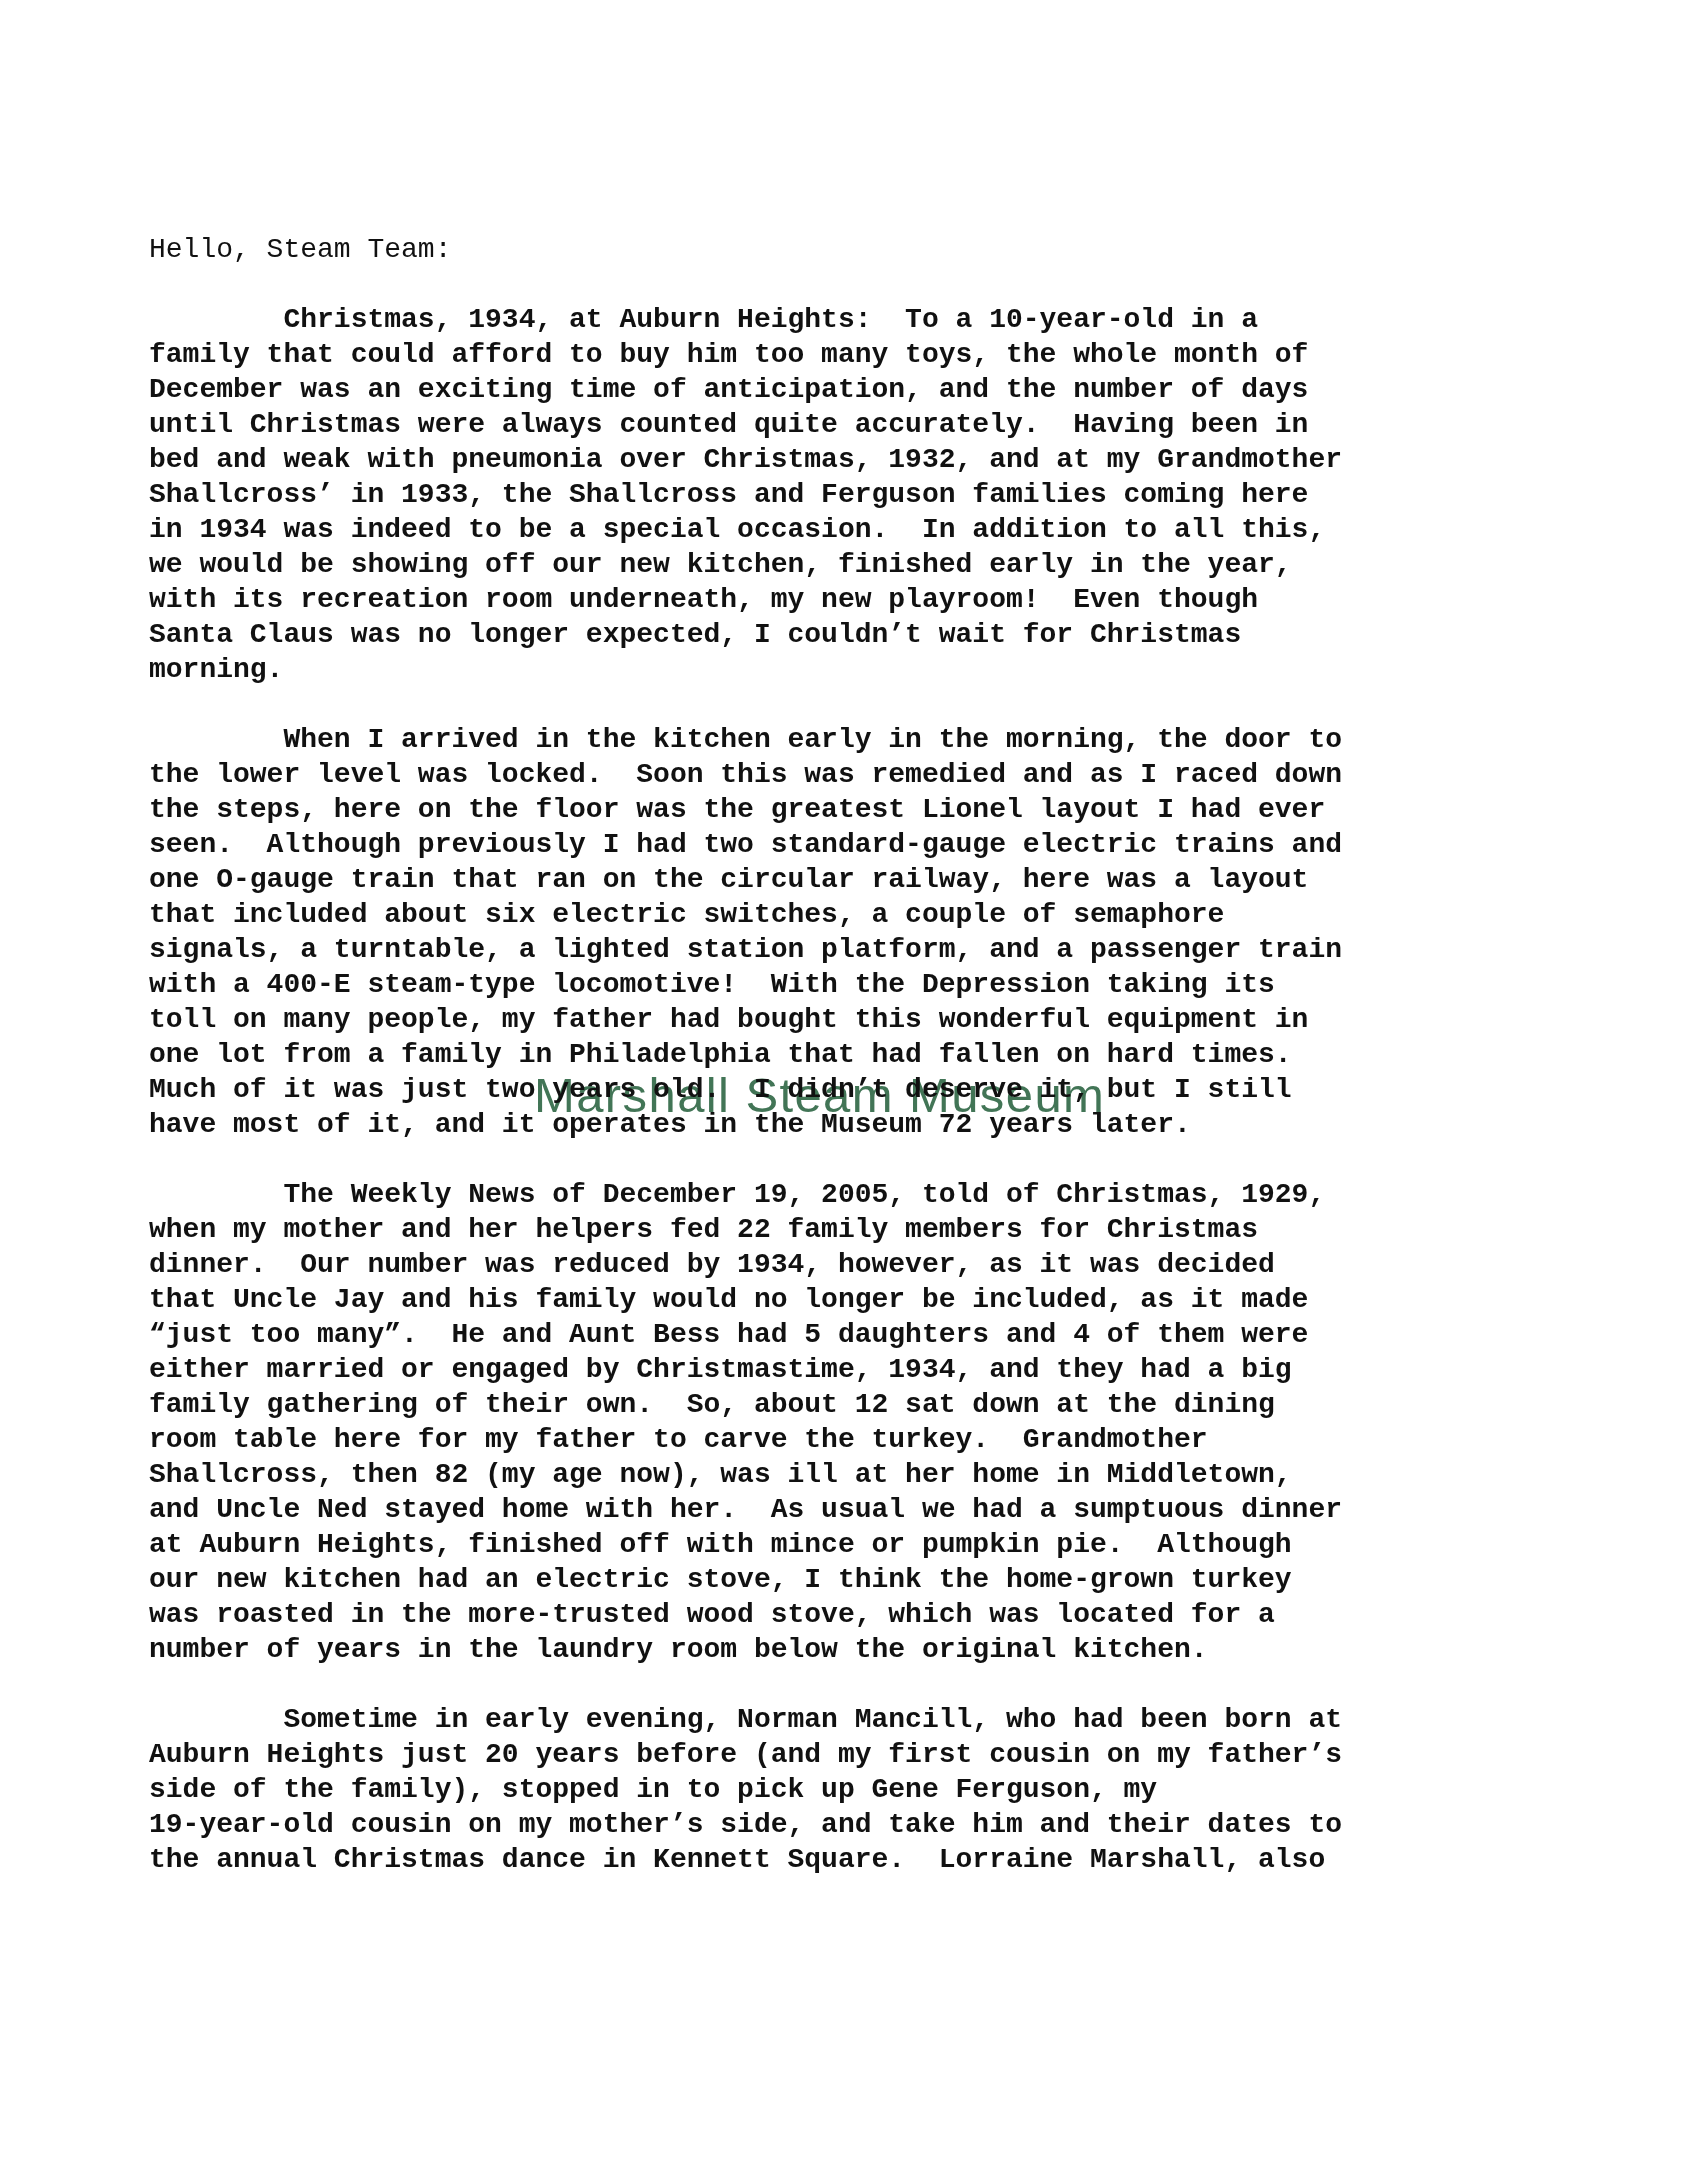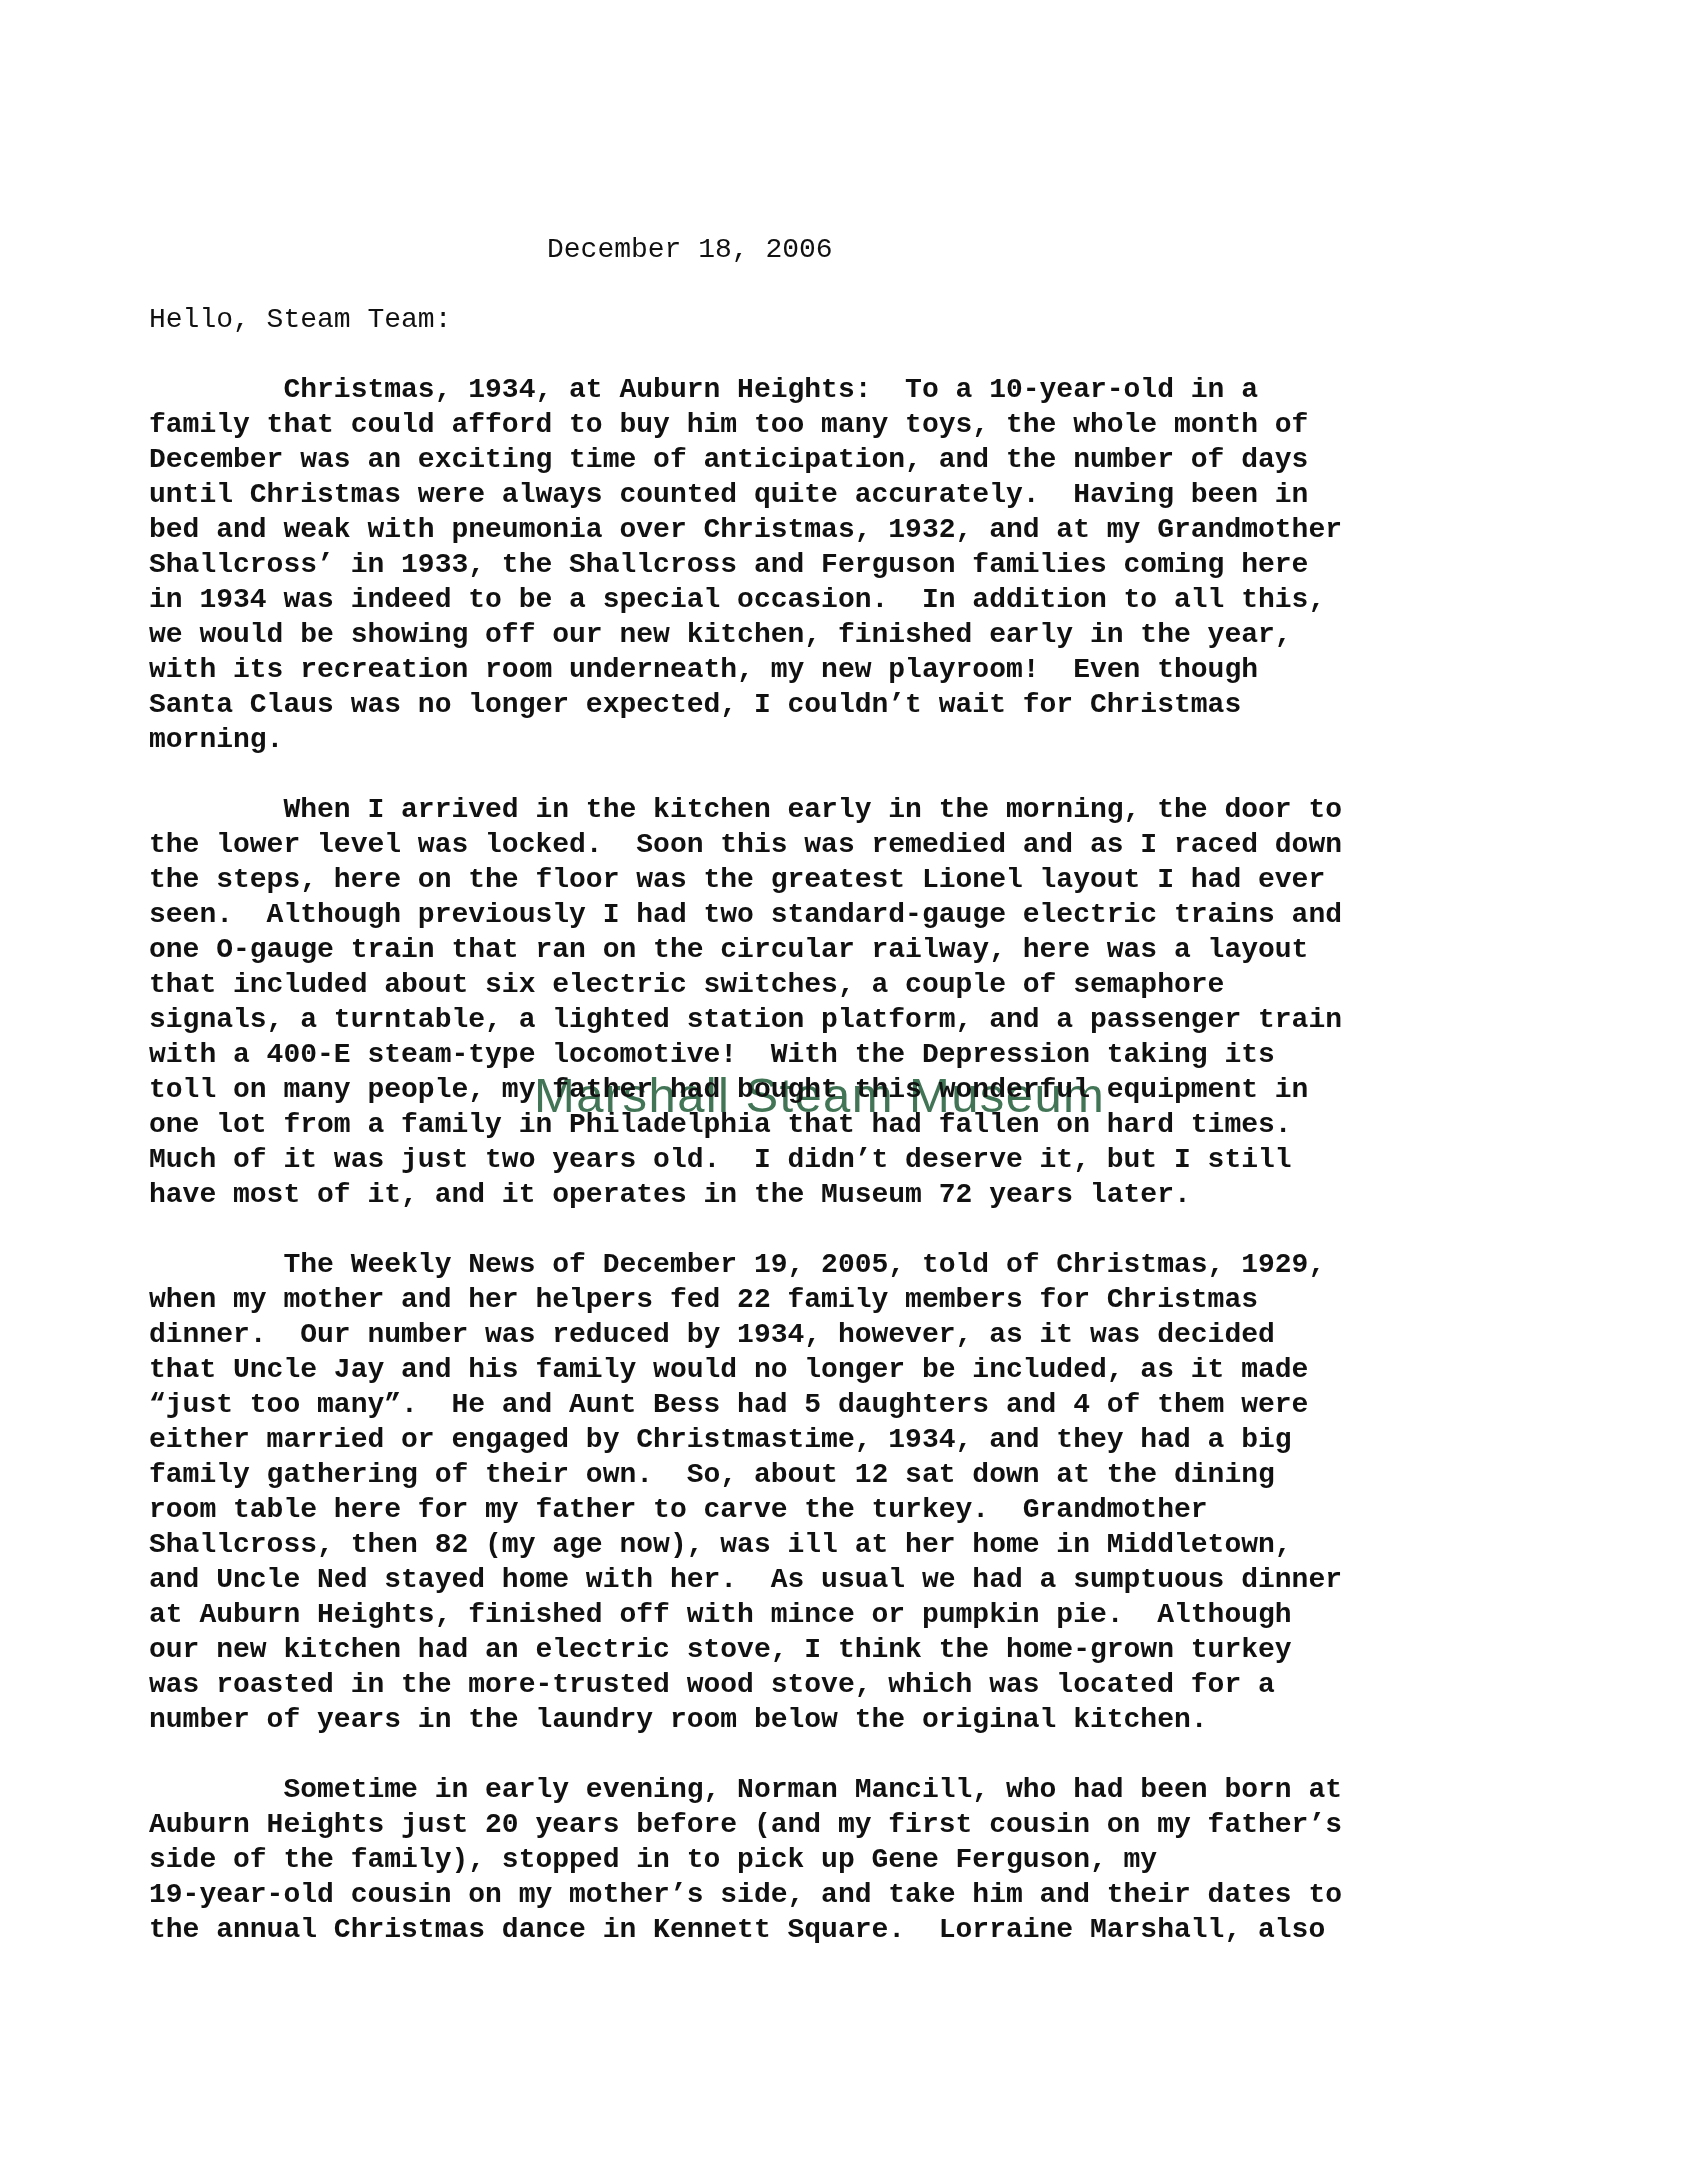--- a/index.html
+++ b/index.html
@@ -56,21 +56,20 @@
 </style>
 </head>
 <body>
 
 <div class="page">
 
   <div class="watermark">Marshall Steam Museum</div>
 
   <div class="content">
 
-    <div class="letter-date">December 18, 2006</div>
 
     <div class="salutation">Hello, Steam Team:</div>
 
     <div class="paragraph">        Christmas, 1934, at Auburn Heights:  To a 10-year-old in a
 family that could afford to buy him too many toys, the whole month of
 December was an exciting time of anticipation, and the number of days
 until Christmas were always counted quite accurately.  Having been in
 bed and weak with pneumonia over Christmas, 1932, and at my Grandmother
 Shallcross’ in 1933, the Shallcross and Ferguson families coming here
 in 1934 was indeed to be a special occasion.  In addition to all this,

